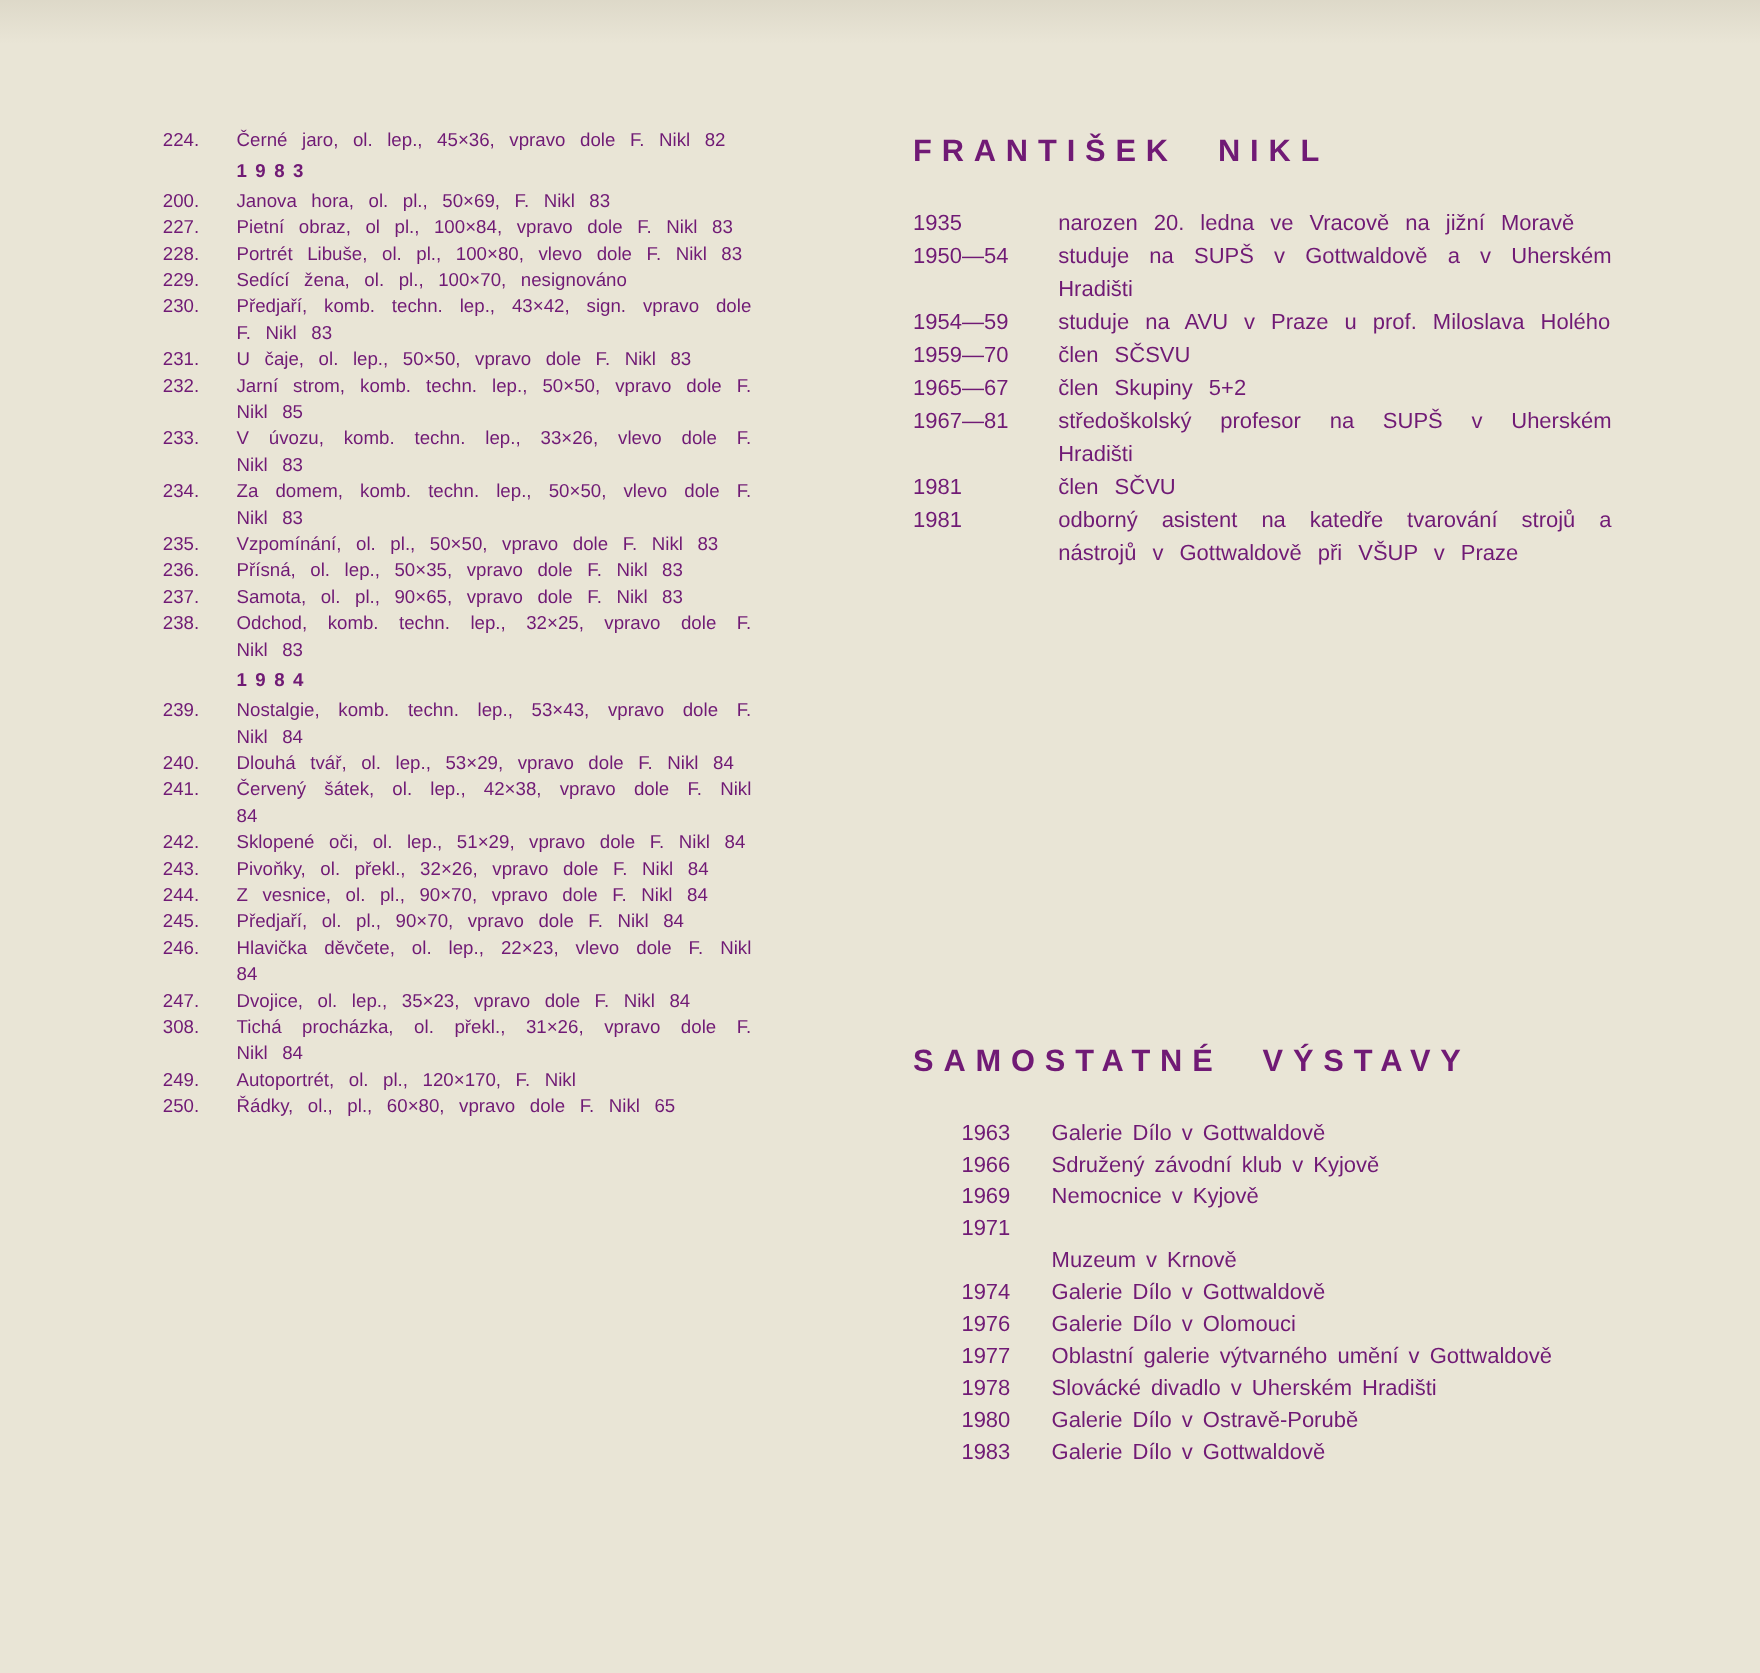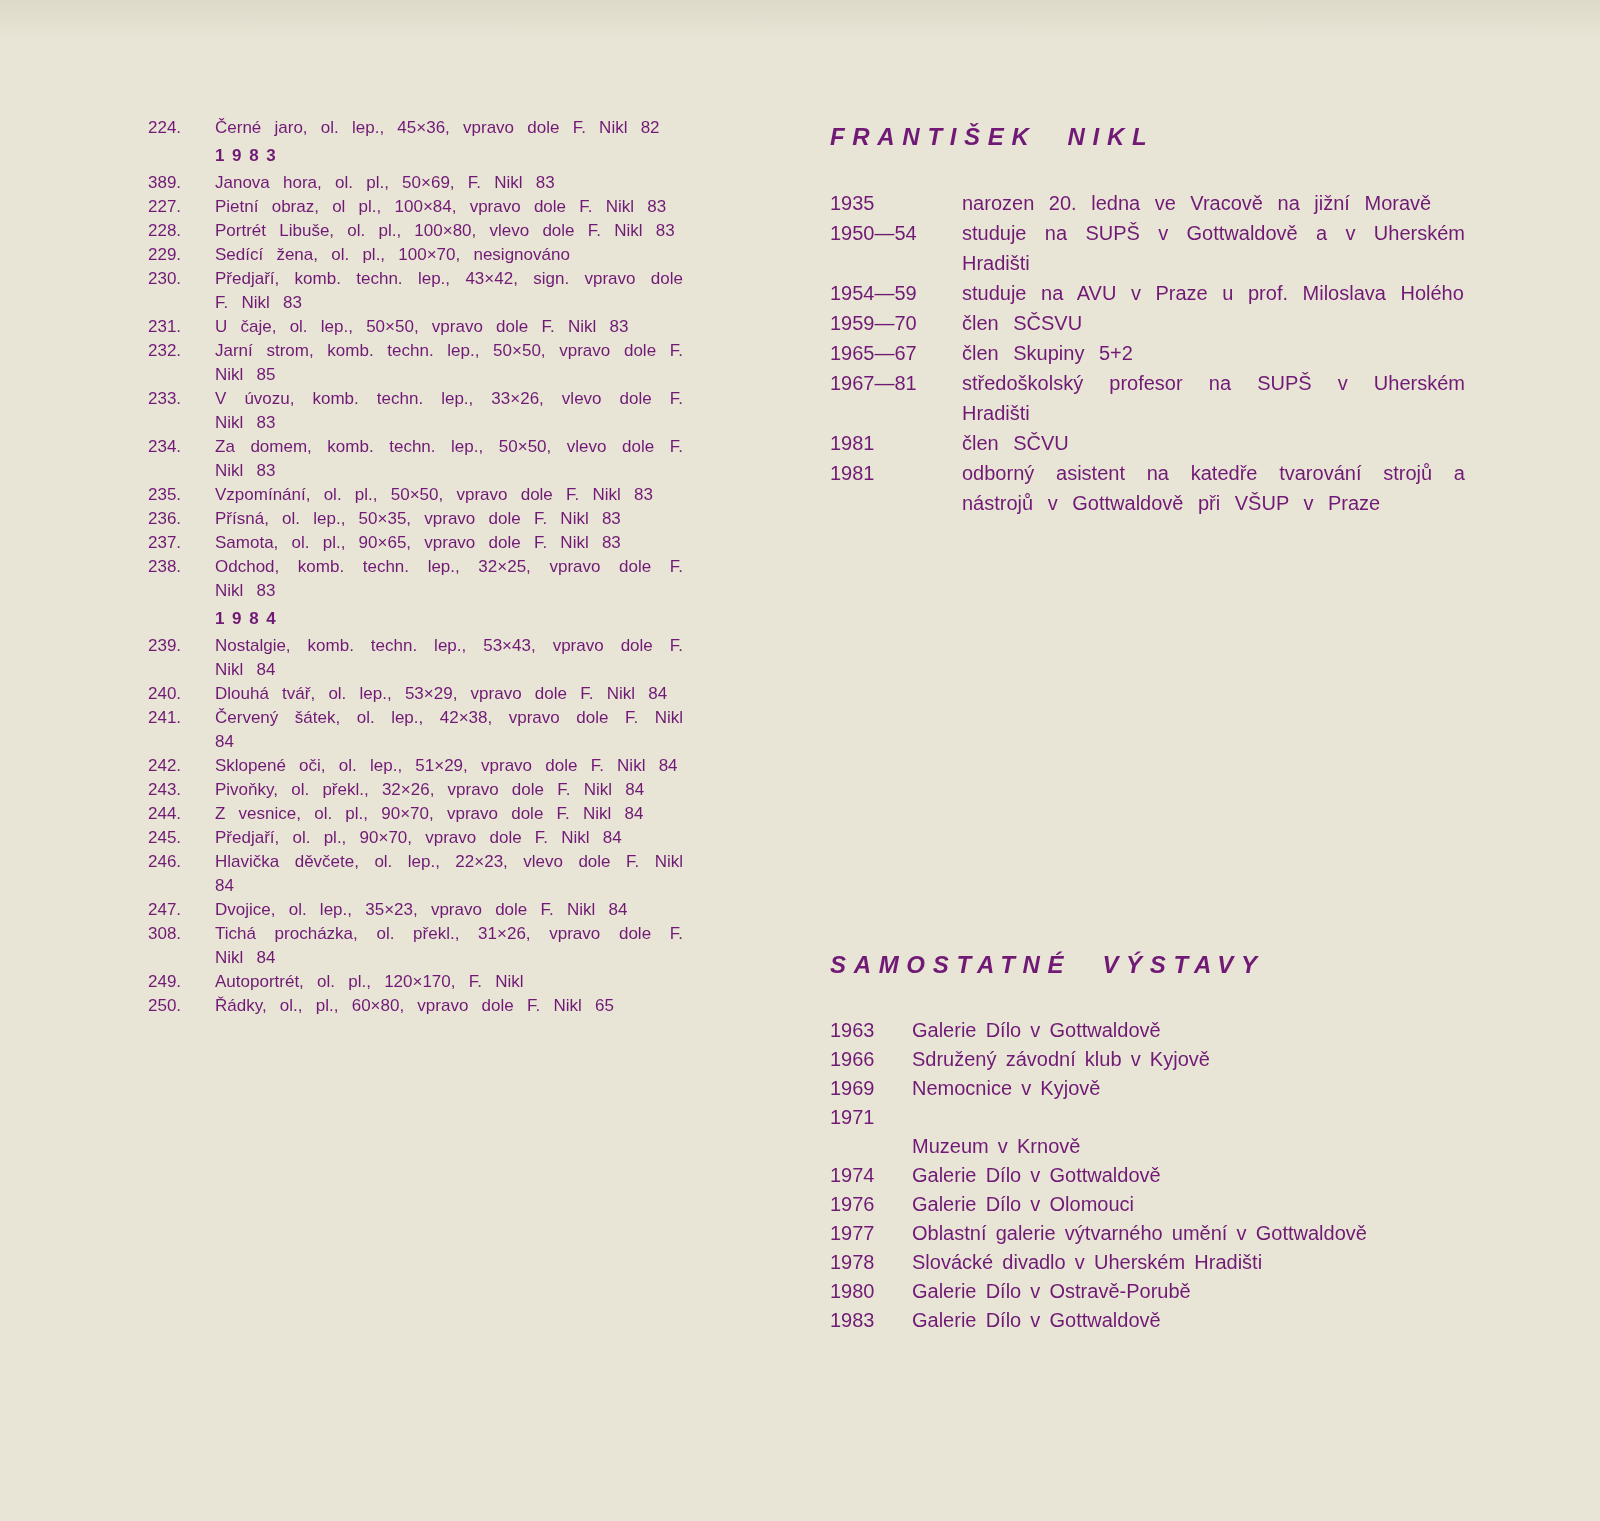--- a/index.html
+++ b/index.html
@@ -49,62 +49,61 @@
   
   .right-col {
     position: absolute;
     left: 830px;
     top: 120px;
     width: 635px;
     font-size: 20px;
     line-height: 30px;
   }
   .col-title {
-    font-size: 24px;
+    font-size: 28px;
     font-weight: 700;
     letter-spacing: 0.32em;
     word-spacing: 0.7em;
     margin: 0 0 34px 0;
     line-height: 34px;
     white-space: nowrap;
-    font-style: italic;
   }
   .bio-rows { word-spacing: 0.45em; }
   .bio-row { display: flex; }
   .bio-row .year { flex: 0 0 132px; word-spacing: normal; }
   .bio-row .text { flex: 1; text-align: justify; }
 
   .exh-section {
     position: absolute;
     left: 0;
     top: 828px;
     width: 635px;
   }
   .exh-rows { word-spacing: 0.18em; }
-  .exh-row { display: flex; line-height: 29px; }
+  .exh-row { display: flex; line-height: 29px; margin-left: 44px; }
   .exh-row .year { flex: 0 0 82px; word-spacing: normal; }
   .exh-row .text { flex: 1; text-align: justify; }
 </style>
 </head>
 <body>
 
 <div class="page">
 
   <div class="left-col">
 
       <div class="entry">
         <span class="num">224.</span>
         <span class="text">Černé jaro, ol. lep., 45×36, vpravo dole F. Nikl 82</span>
       </div>
 
       <div class="year-header">1983</div>
 
 
       <div class="entry">
-        <span class="num">389.</span>
+        <span class="num">200.</span>
         <span class="text">Janova hora, ol. pl., 50×69, F. Nikl 83</span>
       </div>
 
       <div class="entry">
         <span class="num">227.</span>
         <span class="text">Pietní obraz, ol pl., 100×84, vpravo dole F. Nikl 83</span>
       </div>
 
       <div class="entry">
         <span class="num">228.</span>

